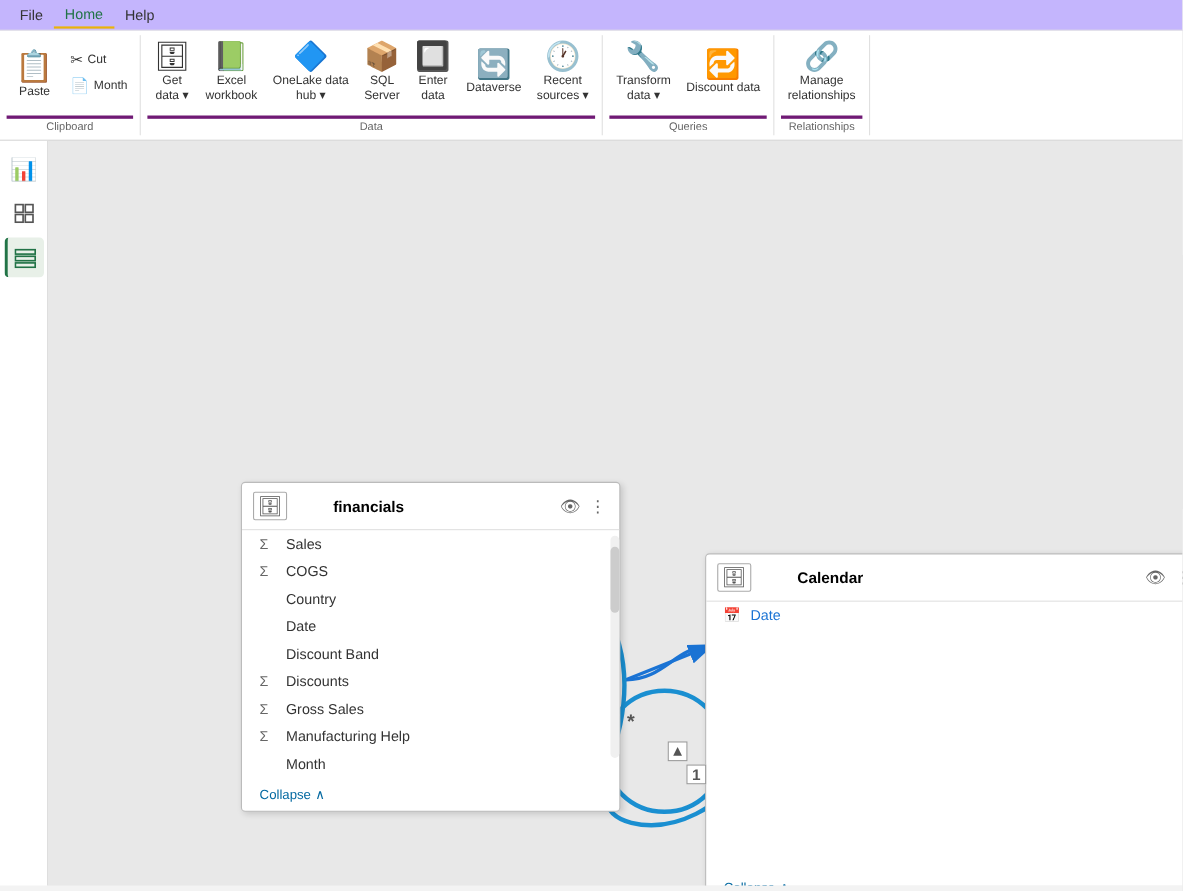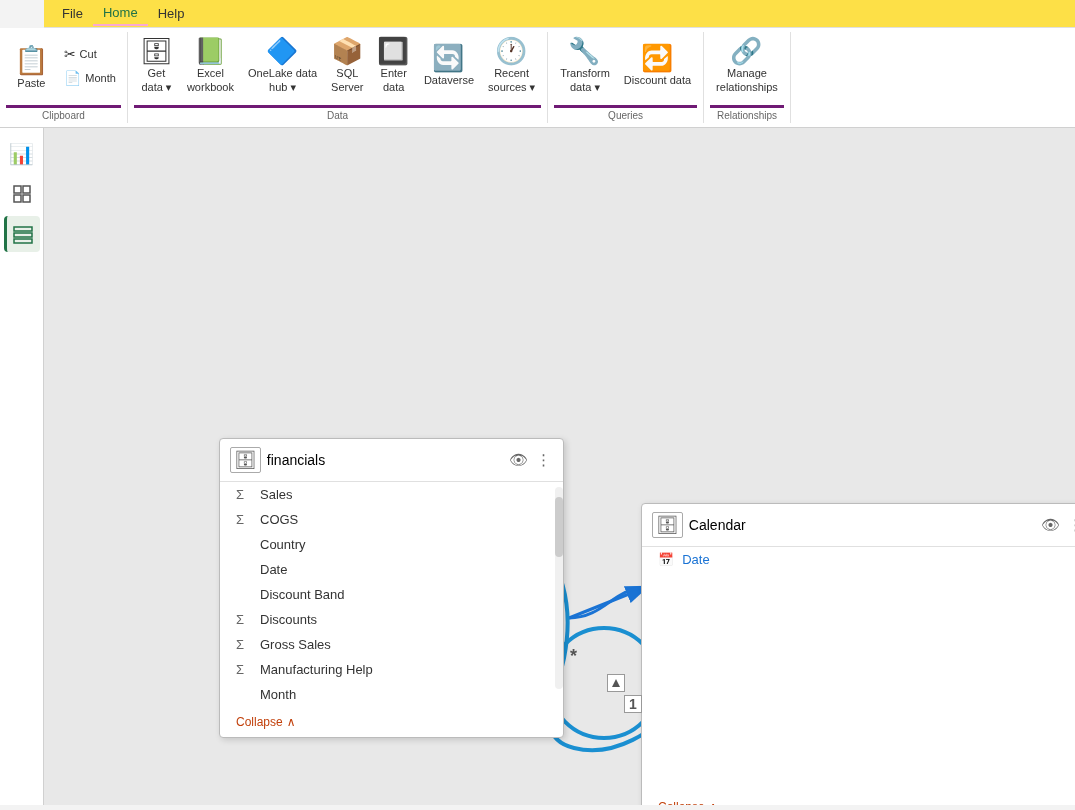--- a/index.html
+++ b/index.html
@@ -1,36 +1,35 @@
 <!DOCTYPE html>
 <html><head>
   <meta charset="utf-8">
   <style>
     * { box-sizing: border-box; margin: 0; padding: 0; }
     body { font-family: 'Segoe UI', Arial, sans-serif; font-size: 12px; background: #f3f3f3; overflow: hidden; width: 1075px; height: 810px; }
 
     
     .menu-bar {
-      background: #fde047;
+      background: #c4b5fd;
       display: flex;
       align-items: center;
       padding: 0 8px;
       height: 28px;
       border-bottom: 1px solid #e0e0e0;
-      margin-left: 44px;
     }
     .menu-item {
       padding: 4px 10px;
       cursor: pointer;
       font-size: 13px;
       color: #333;
     }
     .menu-item.active {
       color: #217346;
-      border-bottom: 2px solid #f9a8d4;
+      border-bottom: 2px solid #eab308;
     }
 
     
     .ribbon {
       background: white;
       border-bottom: 1px solid #d0d0d0;
       display: flex;
       flex-direction: column;
       height: 100px;
     }
@@ -179,22 +178,23 @@
     }
     .table-card-header .table-icon {
       font-size: 18px;
       color: #555;
       border: 1px solid #aaa;
       padding: 1px 3px;
       border-radius: 2px;
     }
     .table-card-title {
       flex: 1;
-      font-weight: 400;
+      font-weight: 700;
       font-size: 14px;
+      margin-left: 36px;
     }
     .header-actions {
       display: flex;
       gap: 4px;
       align-items: center;
     }
     .header-icon-btn {
       cursor: pointer;
       font-size: 15px;
       color: #666;
@@ -214,21 +214,21 @@
       font-size: 13px;
       color: #666;
       min-width: 16px;
     }
 
     .collapse-btn {
       display: flex;
       align-items: center;
       gap: 4px;
       padding: 8px 16px;
-      color: #c2410c;
+      color: #0369a1;
       cursor: pointer;
       font-size: 12px;
     }
 
     
     .relationship-canvas {
       position: absolute;
       top: 0; left: 0;
       width: 100%;
       height: 100%;

